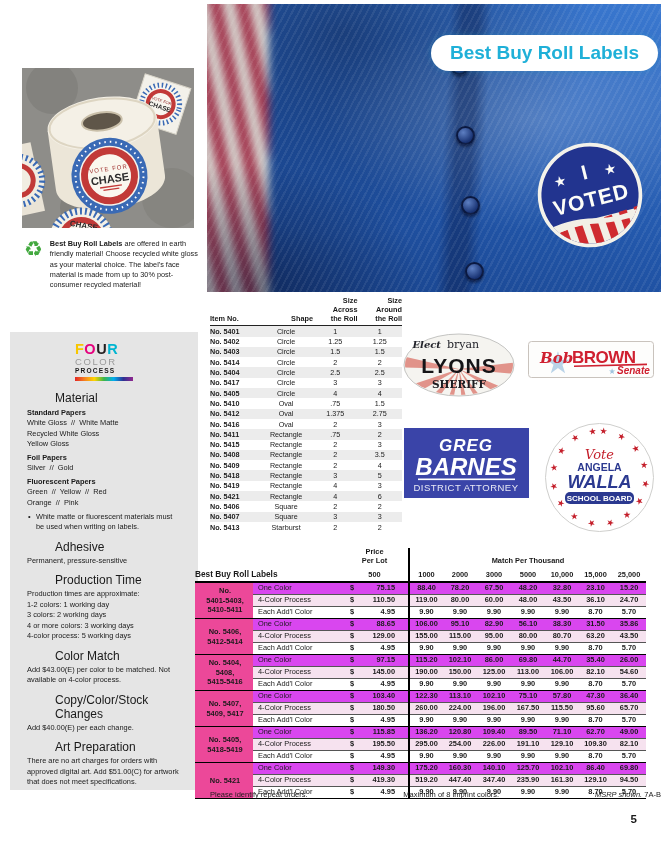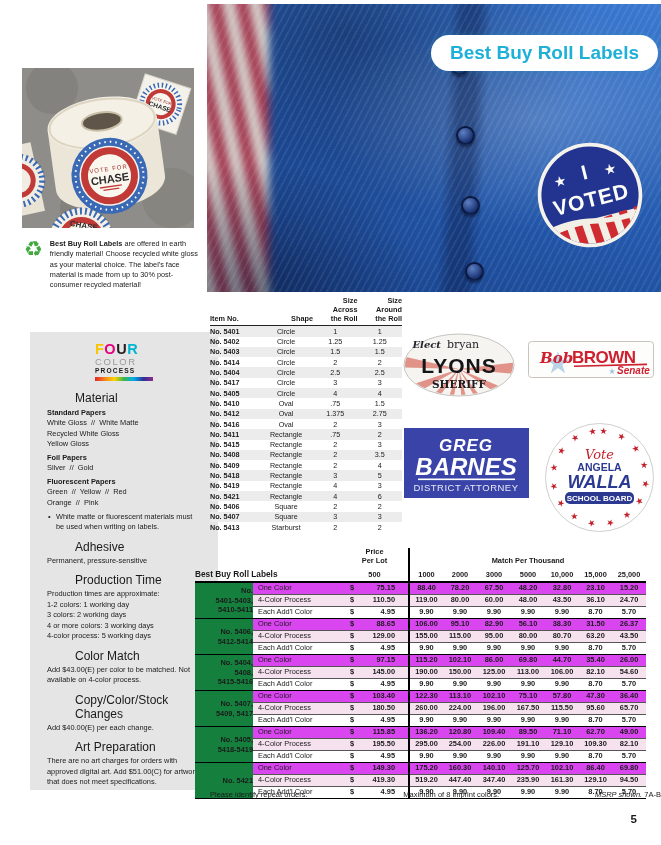--- a/index.html
+++ b/index.html
@@ -34,21 +34,21 @@
   .rolls{position:absolute;left:22px;top:68px;width:172px;height:160px;}
 
   
   .eco{position:absolute;left:24px;top:239px;width:174px;display:flex;gap:7px;align-items:flex-start;}
   .eco .ricon{color:#43a93f;font-size:21px;line-height:1;font-family:"DejaVu Sans",sans-serif;}
   .eco .etext{font-size:7.3px;line-height:1.42;}
   .eco .etext b{font-weight:800;}
 
   
   .sidebar{position:absolute;left:10px;top:332px;width:188px;height:458px;background:#e5e5e5;
-           padding:10px 17px 0;box-sizing:border-box;margin-left:20px;}
+           padding:10px 17px 0;box-sizing:border-box;}
   .fclogo{width:58px;margin:0 auto 10px;text-align:left;}
   .fclogo .four{font-size:14.5px;font-weight:800;line-height:1;letter-spacing:.5px;}
   .fclogo .c-f{color:#f7c600;} .fclogo .c-o{color:#e5007d;} .fclogo .c-u{color:#231f20;} .fclogo .c-r{color:#00b5d1;}
   .fclogo .color{font-size:9.5px;color:#9a9a9a;letter-spacing:1.6px;line-height:1.1;}
   .fclogo .process{font-size:6.6px;font-weight:700;letter-spacing:1.15px;line-height:1.3;}
   .fclogo .rainbow{height:4px;margin-top:1px;
         background:linear-gradient(90deg,#e32726,#f58220,#ffd400,#3bb54a,#00aeef,#2e3192,#92278f);}
   .sb-h{font-size:12px;font-weight:400;margin:7px 0 2px;padding-left:28px;}
   .sb-line{font-size:7.4px;line-height:1.42;white-space:pre-wrap;}
   .sb-b{font-weight:800;margin-top:3px;}
@@ -73,22 +73,22 @@
 
   
   .price-table{position:absolute;left:195px;top:548px;width:451px;border-collapse:collapse;table-layout:fixed;}
   .price-table th,.price-table td{padding:0;font-size:7.4px;text-align:center;height:11px;line-height:1.15;}
   .price-table tr.h1 th{font-weight:800;white-space:pre-line;vertical-align:bottom;padding-bottom:2px;}
   .price-table tr.h2 th{font-weight:800;border-bottom:2px solid #000;height:12px;vertical-align:bottom;padding-bottom:2px;}
   .price-table tr.h2 th.title{text-align:left;font-size:8.3px;}
   .price-table .thick-left{border-left:2px solid #000;}
   .price-table td{border-bottom:1px solid #555;}
   .price-table tr.grp-end td{border-bottom:1.6px solid #000;}
-  .price-table td.grp{text-align:right;font-weight:800;white-space:pre-line;line-height:1.3;
-        padding-left:2px;border-bottom:1.6px solid #000;background:#15803d;}
+  .price-table td.grp{text-align:center;font-weight:800;white-space:pre-line;line-height:1.3;
+        padding-left:2px;border-bottom:1.6px solid #000;background:#ec4899;}
   .price-table td.rowlbl{text-align:left;padding-left:5px;font-weight:400;}
   .price-table td.num{font-weight:700;}
   .price-table td.lotcol{font-weight:700;text-align:right;padding-right:13px;}
   .price-table td.lotcol .dollar{float:left;margin-left:9px;}
   .price-table tr.row-one td:not(.grp){background:#d946ef;margin-top:26px;}
   .price-table tr.row-four td:not(.grp){background:#f6e2ef;}
   .price-table tr.row-addl td:not(.grp){background:#fff;}
 
   
   .footnotes{position:absolute;left:210px;top:790px;width:451px;display:flex;
@@ -499,21 +499,21 @@
         <td class="grp" rowspan="3">No. 5406,
 5412-5414</td>
         <td class="rowlbl">One Color</td>
         <td class="lotcol"><span class="dollar">$</span><span>88.65</span></td>
         <td class="num thick-left">106.00</td>
         <td class="num">95.10</td>
         <td class="num">82.90</td>
         <td class="num">56.10</td>
         <td class="num">38.30</td>
         <td class="num">31.50</td>
-        <td class="num">26.37</td>
+        <td class="num">35.86</td>
       </tr>
       <tr class="row-four">
         <td class="rowlbl">4-Color Process</td>
         <td class="lotcol"><span class="dollar">$</span><span>129.00</span></td>
         <td class="num thick-left">155.00</td>
         <td class="num">115.00</td>
         <td class="num">95.00</td>
         <td class="num">80.00</td>
         <td class="num">80.70</td>
         <td class="num">63.20</td>

